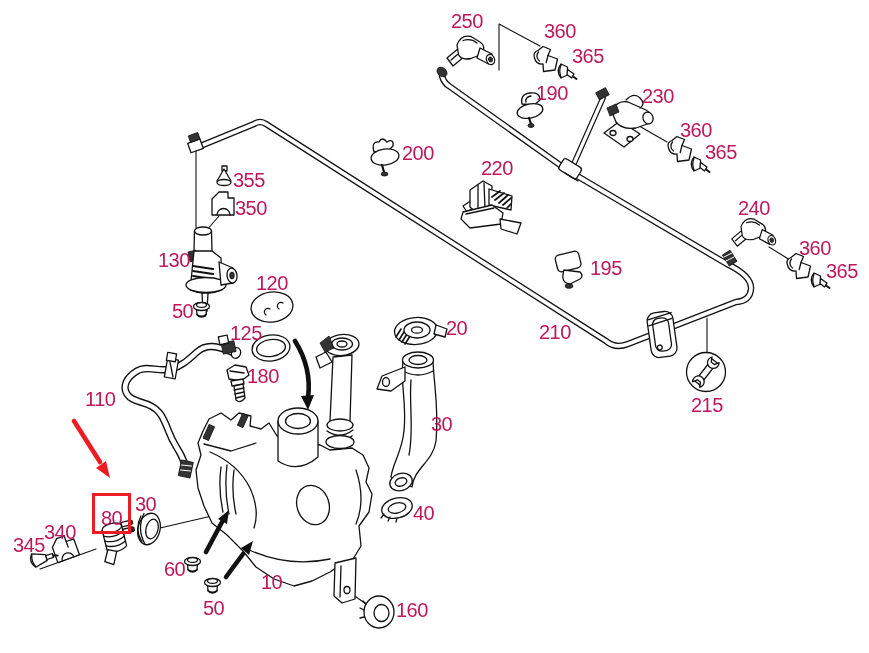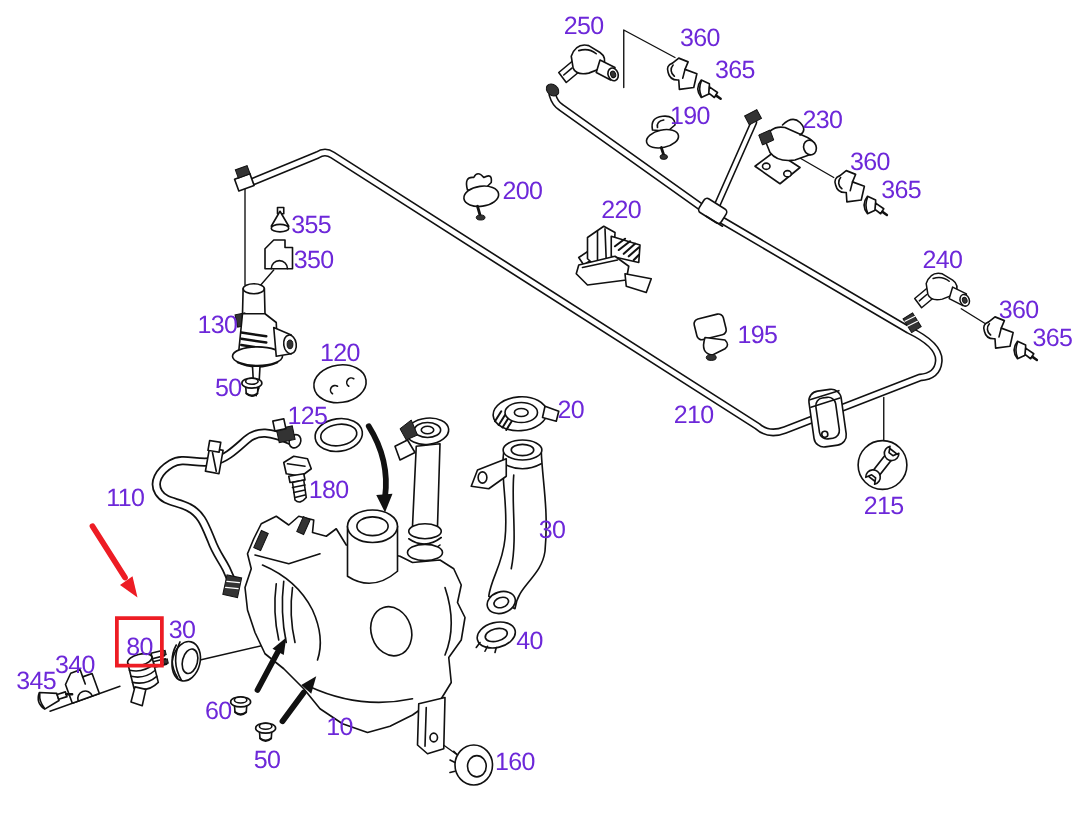--- a/index.html
+++ b/index.html
@@ -1,19 +1,19 @@
 <!DOCTYPE html>
 <html style="--hl: #ed1c24;"><head>
 <meta charset="utf-8">
 <style>
   html,body{margin:0;padding:0;background:#fff;}
   #stage{position:relative;width:869px;height:653px;background:#fff;overflow:hidden;
          font-family:"Liberation Sans",sans-serif;}
   #art{position:absolute;left:0;top:0;}
-  .callout{position:absolute;font-size:20px;line-height:1;color:#6d28d9;
+  .callout{position:absolute;font-size:20px;line-height:1;color:#be185d;
            white-space:nowrap;letter-spacing:-0.5px;}
   .callout.highlighted{border:3px solid #ed1c24;padding:12px 6px 3px;}
   svg *{vector-effect:none;}
   .ln{fill:none;stroke:#111;stroke-width:1.3;stroke-linecap:round;stroke-linejoin:round;}
   .fw{fill:#fff;stroke:#111;stroke-width:1.3;stroke-linejoin:round;}
   .dk{fill:#333;stroke:#111;stroke-width:0.8;}
   .hoseO{fill:none;stroke:#111;stroke-width:6.4;stroke-linecap:round;stroke-linejoin:round;}
   .hoseI{fill:none;stroke:#fff;stroke-width:3.8;stroke-linecap:round;stroke-linejoin:round;}
   .hO2{fill:none;stroke:#111;stroke-width:7.4;stroke-linecap:round;}
   .hI2{fill:none;stroke:#fff;stroke-width:4.6;stroke-linecap:round;}
@@ -341,21 +341,21 @@
       <div class="callout" style="left: 799px; top: 238px;">360</div>
       <div class="callout" style="left: 158px; top: 250px;">130</div>
       <div class="callout" style="left: 590px; top: 258px;">195</div>
       <div class="callout" style="left: 826px; top: 261px;">365</div>
       <div class="callout" style="left: 256px; top: 273px;">120</div>
       <div class="callout" style="left: 172px; top: 301px;">50</div>
       <div class="callout" style="left: 446px; top: 318px;">20</div>
       <div class="callout" style="left: 539px; top: 322px; text-align: right;">210</div>
       <div class="callout" style="left: 230px; top: 323px;">125</div>
       <div class="callout" style="left: 85px; top: 389px;">110</div>
-      <div class="callout" style="left: 247px; top: 382px;">180</div>
+      <div class="callout" style="left: 247px; top: 366px;">180</div>
       <div class="callout" style="left: 691px; top: 395px;">215</div>
       <div class="callout" style="left: 431px; top: 414px;">30</div>
       <div class="callout" style="left: 413px; top: 503px;">40</div>
       <div class="callout" style="left: 135px; top: 494px;">30</div>
       <div class="callout highlighted" style="left: 92px; top: 493px;">80</div>
       <div class="callout" style="left: 44px; top: 522px;">340</div>
       <div class="callout" style="left: 13px; top: 535px;">345</div>
       <div class="callout" style="left: 164px; top: 559px;">60</div>
       <div class="callout" style="left: 261px; top: 572px;">10</div>
       <div class="callout" style="left: 203px; top: 598px;">50</div>

